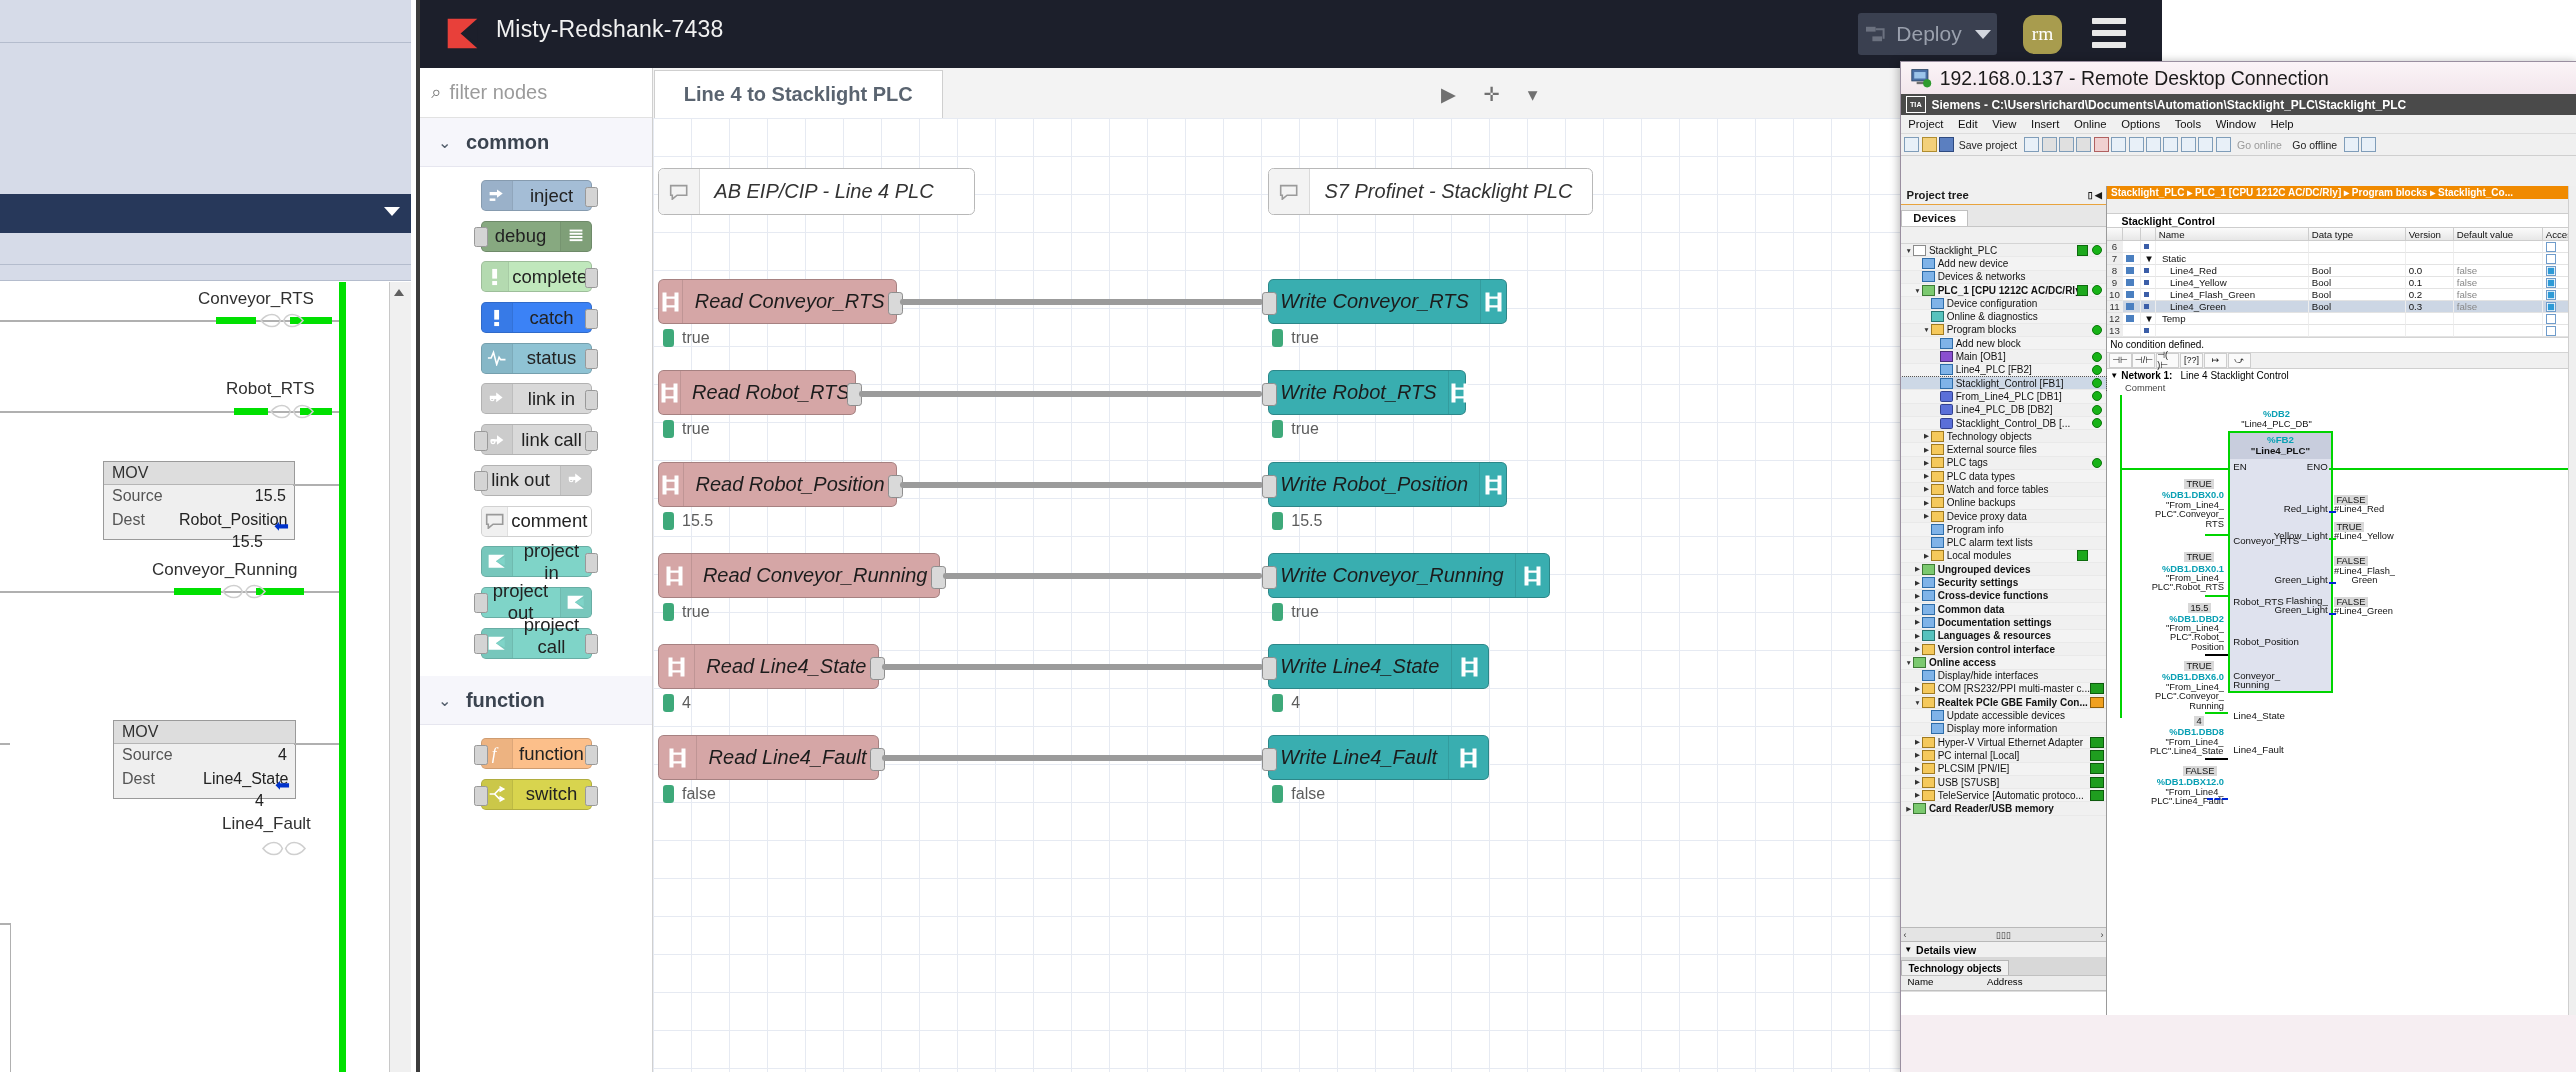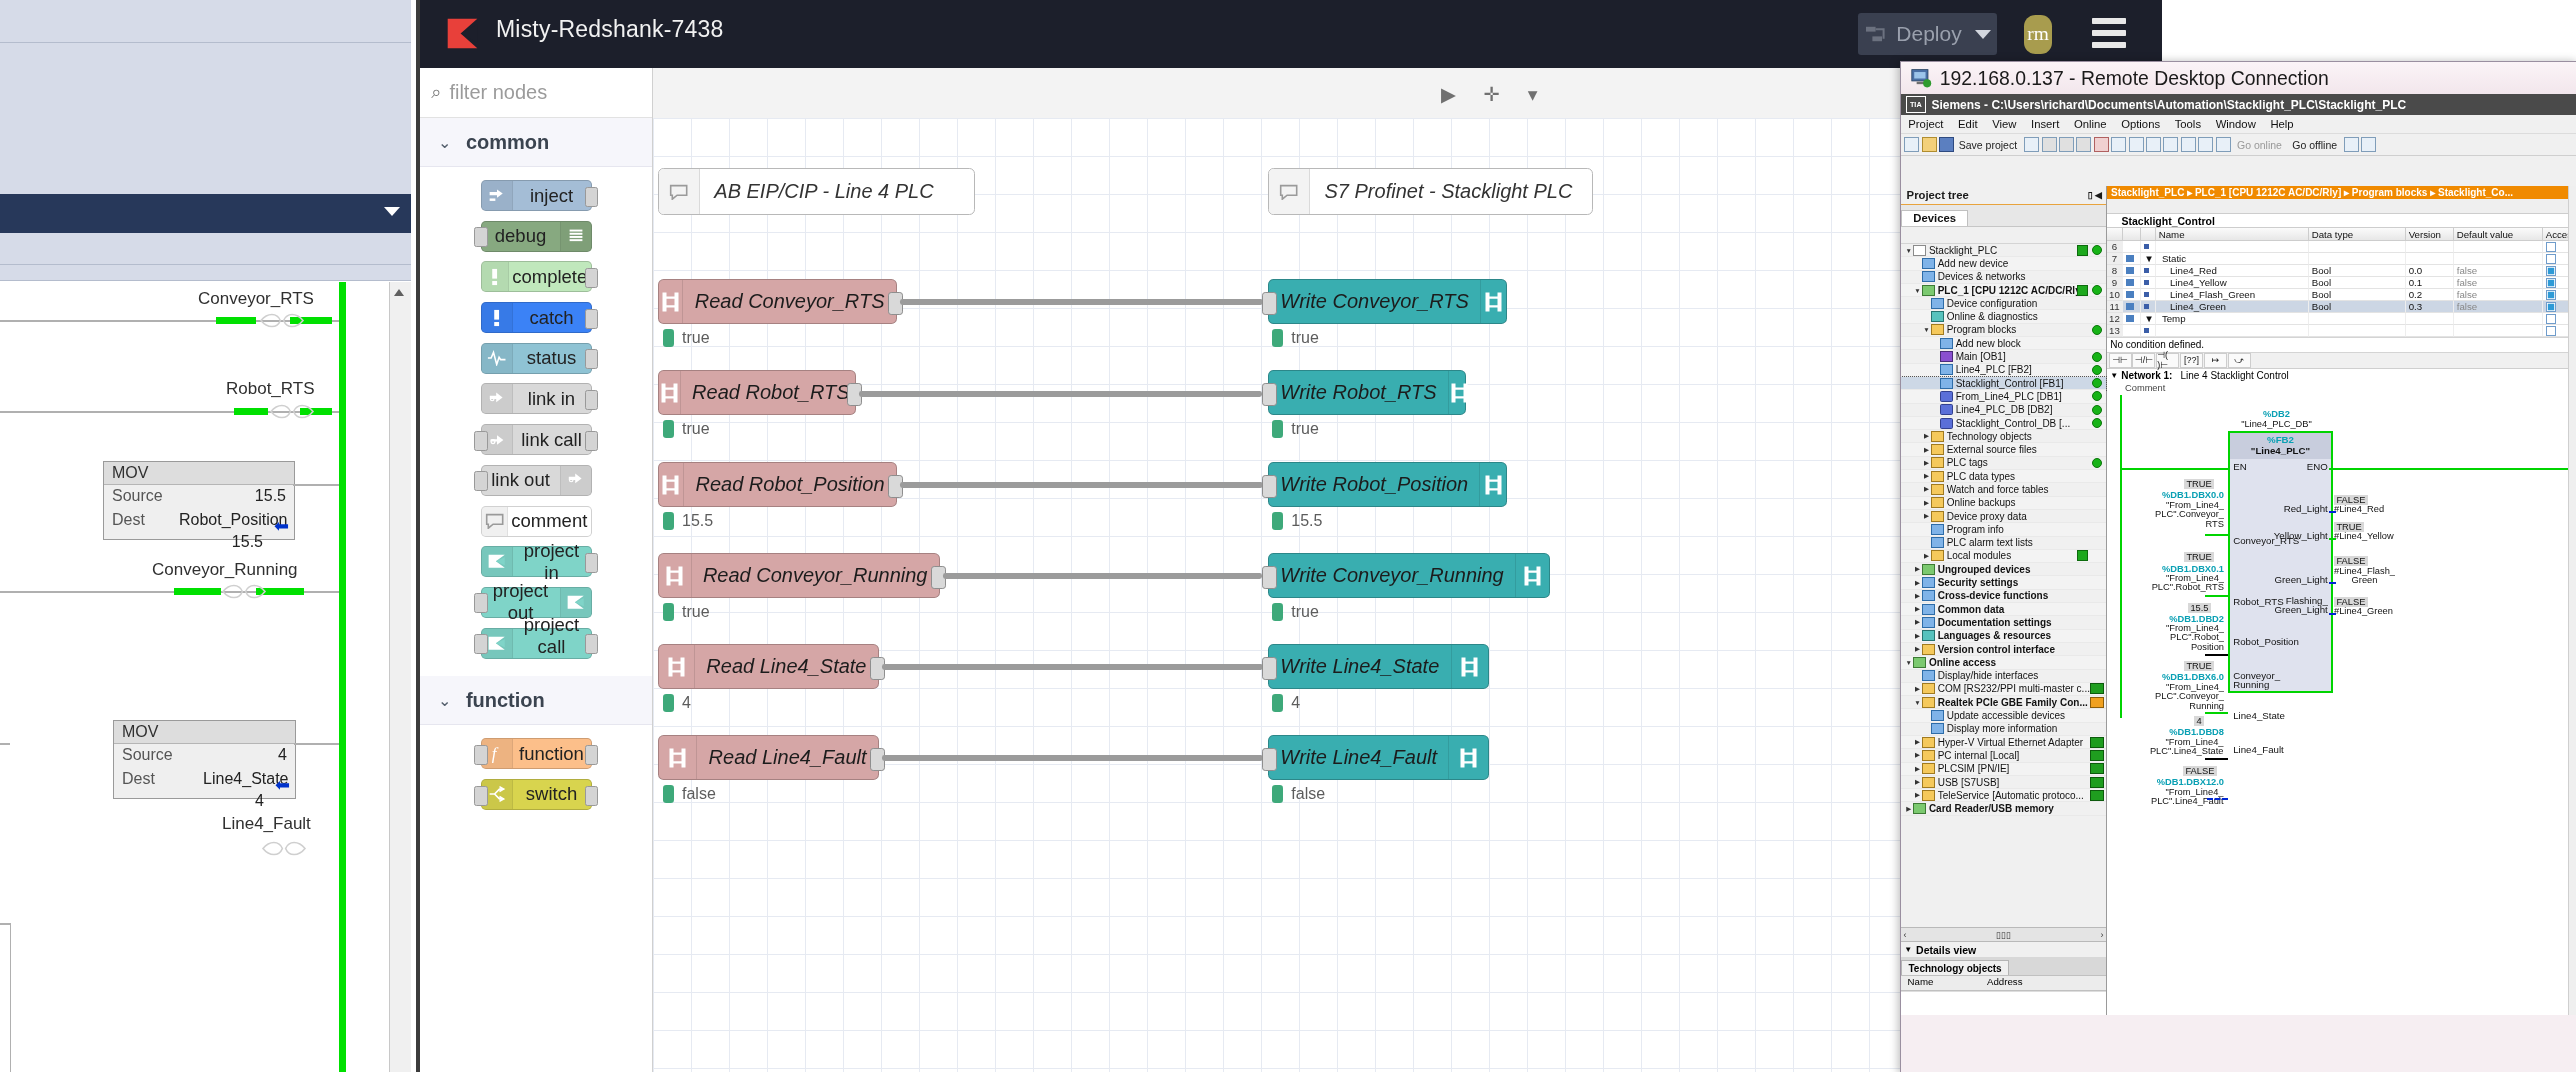--- a/index.html
+++ b/index.html
@@ -30,21 +30,21 @@
 
   
   #nodered{left:416px;top:0;width:1742px;height:1073px;background:#f3f3f3;border-left:4.8px solid #3c3c3c;}
   #nr-header{position:absolute;left:0;top:0;width:100%;height:68px;background:#1c1f2b;border-bottom:3.2px solid #c0392b;}
   #nr-logo{position:absolute;left:24px;top:15.3px;width:37px;height:37px;}
   #nr-title{position:absolute;left:76px;top:16px;font-size:23px;color:#f2f2f2;letter-spacing:0.2px;}
   #nr-deploy{position:absolute;right:165px;top:13px;height:42px;background:#3a4050;border-radius:3.2px;display:flex;align-items:center;padding:0 6.5px 0 8px;}
   #nr-deploy .dicon{width:24px;height:18px;margin-right:4.8px;opacity:.75;}
   #nr-deploy .dlbl{font-size:21px;color:#9aa0ad;padding:0 8px 0 1.6px;}
   #nr-deploy .dcar{width:0;height:0;border-left:8px solid transparent;border-right:8px solid transparent;border-top:9px solid #d2d6de;margin-left:4.8px;}
-  #nr-user{position:absolute;right:110px;top:14.5px;width:28px;height:39px;border-radius:11.3px;background:#a89c4e;color:#fff;font-size:19.4px;display:flex;align-items:center;justify-content:center;font-family:"Liberation Serif",serif;}
+  #nr-user{position:absolute;right:100px;top:14.5px;width:39px;height:39px;border-radius:11.3px;background:#a89c4e;color:#fff;font-size:19.4px;display:flex;align-items:center;justify-content:center;font-family:"Liberation Serif",serif;}
   #nr-menu{position:absolute;right:36px;top:18px;width:34px;height:32px;}
   #nr-menu i{display:block;height:5.6px;background:#e8e8e8;margin-bottom:6.5px;border-radius:0.8px;}
 
   #nr-palette{position:absolute;left:0;top:68px;width:232px;height:1005px;background:#fff;border-right:0.8px solid #d0d0d0;overflow:hidden;}
   #nr-filter{height:50px;border-bottom:0.8px solid #e2e2e2;display:flex;align-items:center;padding:0 11.3px;box-sizing:border-box;}
   #nr-filter .q{font-size:18px;color:#777;margin-right:8px;}
   #nr-filter .ph{font-size:20px;color:#9b9b9b;}
   .pal-cat{height:48px;background:#f6f6fb;border-bottom:0.8px solid #e6e6ef;display:flex;align-items:center;padding-left:18px;font-size:20px;font-weight:bold;color:#3b4450;}
   .pal-cat .chev{margin-right:14.5px;font-size:16px;font-weight:normal;color:#55606d;}
   .pal-body{padding:13px 0 8px 0;}
@@ -430,20 +430,21 @@
             </span>
             <span class="lb">switch</span>
             <span class="port out"></span>
             <span class="port in"></span>
           </div>
         </div>
       </div>
   </div>
 
   <div id="nr-tabbar">
+    <div id="nr-tab">Line 4 to Stacklight PLC</div>
     <div class="tb-btn" style="left:781px">▶</div>
     <div class="tb-btn" style="left:824px">✛</div>
     <div class="tb-btn" style="left:865px">▾</div>
   </div>
   <div id="nr-debugicon">🐞</div>
   <div id="nr-debugtab">debug</div>
 
   <div id="nr-canvas">
     <div id="nr-grid"></div>
 

